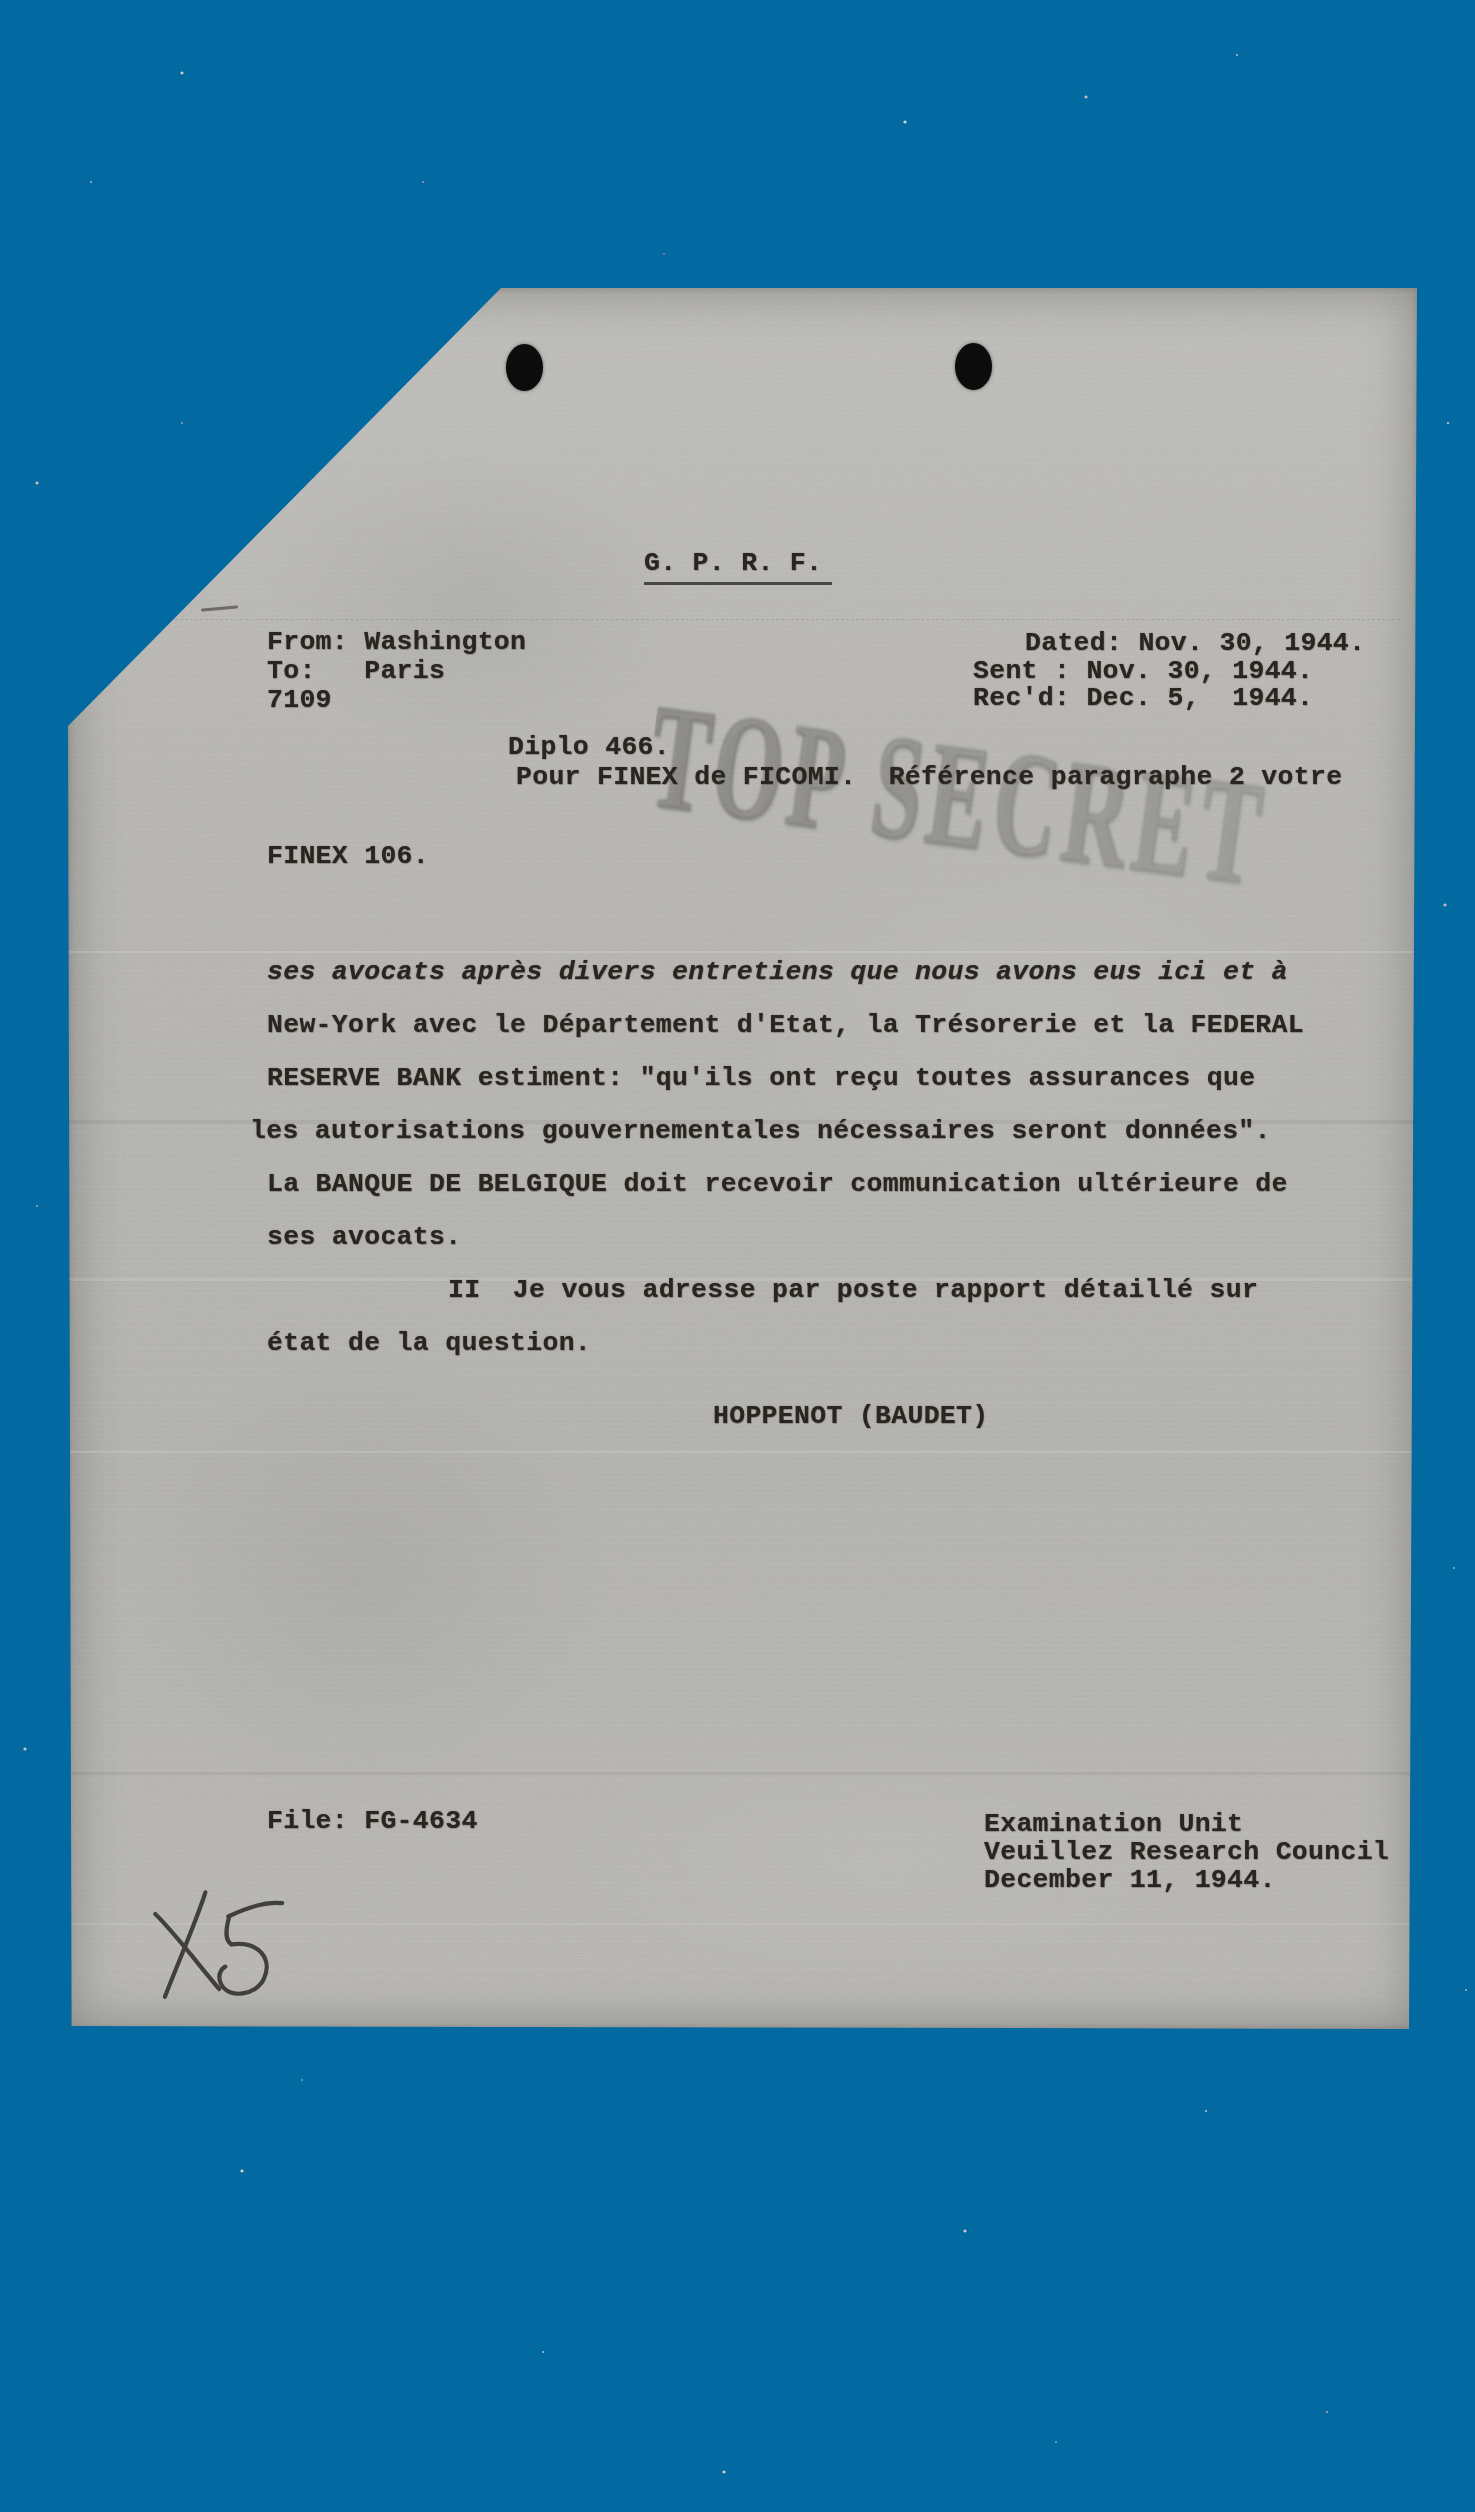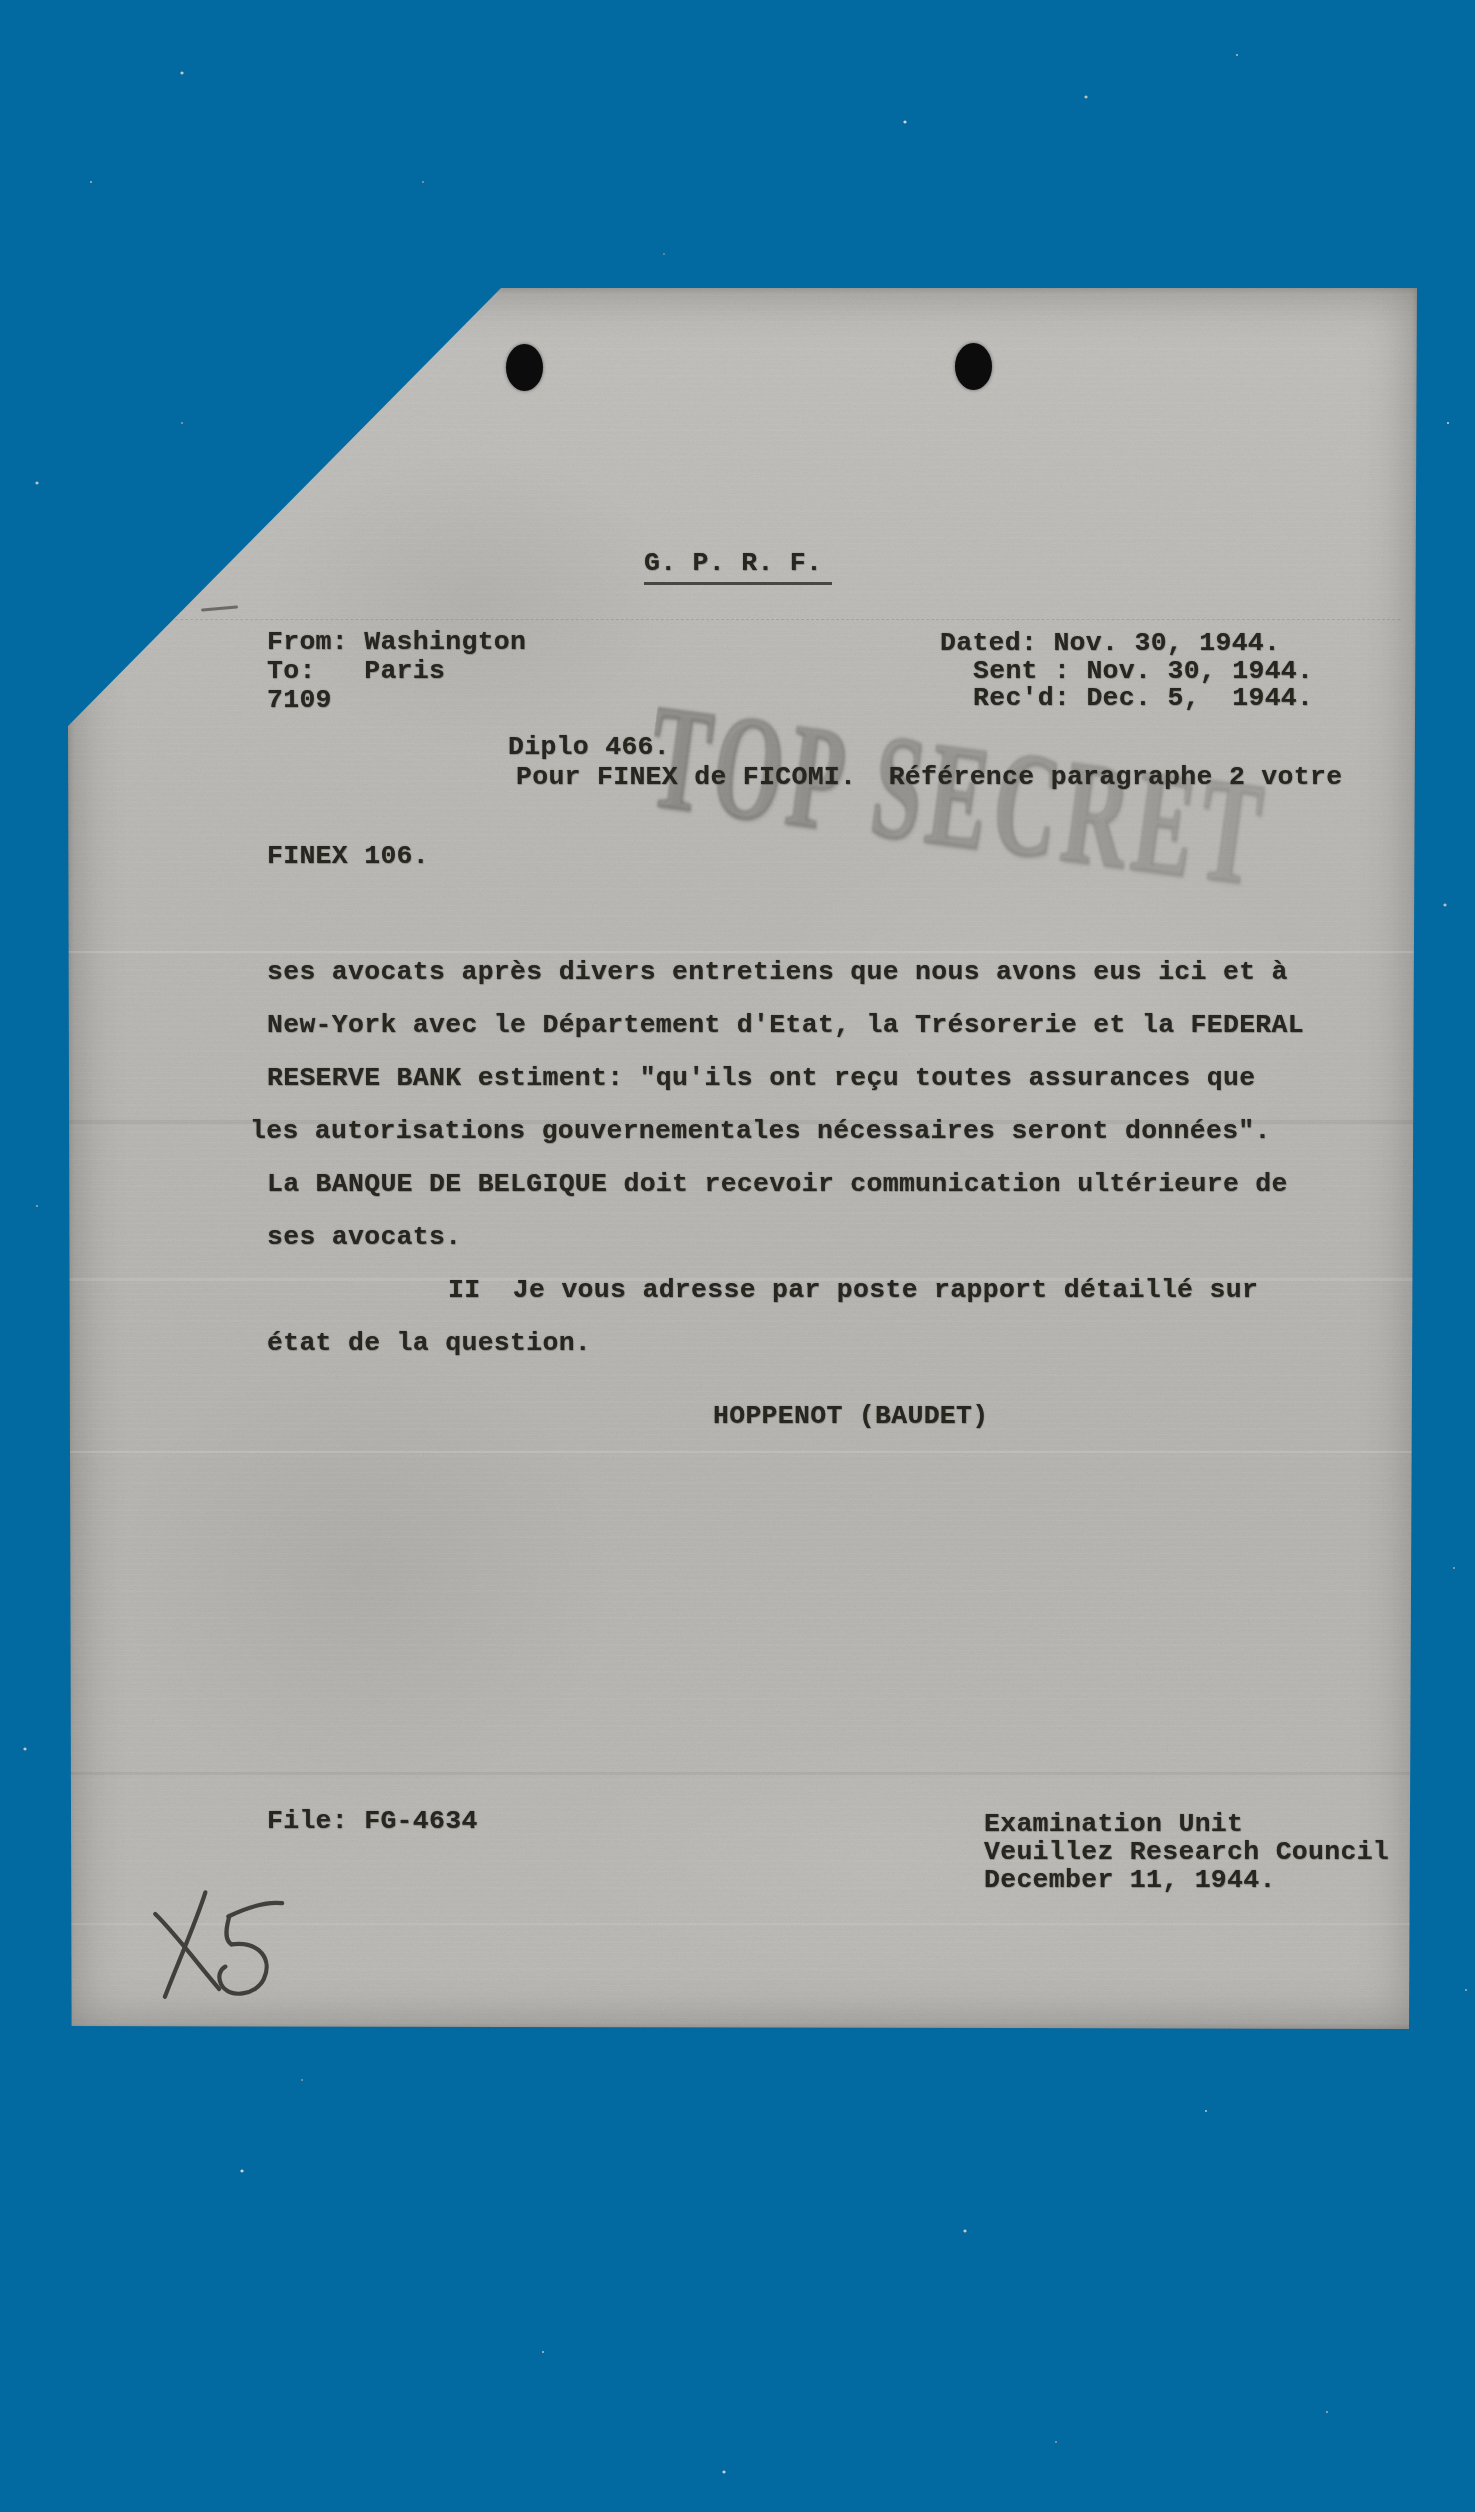--- a/index.html
+++ b/index.html
@@ -84,29 +84,29 @@
     <div class="streak" style="top:1163px;height:1.8px;"></div>
     <div class="streak d" style="top:1484px;height:3px;"></div>
     <div class="streak" style="top:1635px;height:2.4px;opacity:.7;"></div>
 
     <div class="tline" style="left:576px;top:260px;"><span class="gprf">G. P. R. F.</span></div>
 
     <div class="tline" style="left:199px;top:339px;">From: Washington</div>
     <div class="tline" style="left:199px;top:368px;">To:   Paris</div>
     <div class="tline" style="left:199px;top:397px;">7109</div>
 
-    <div class="tline" style="left:872px;top:340px;">Dated: Nov. 30, 1944.</div>
+    <div class="tline" style="left:957px;top:340px;">Dated: Nov. 30, 1944.</div>
     <div class="tline" style="left:905px;top:368px;">Sent : Nov. 30, 1944.</div>
     <div class="tline" style="left:905px;top:395px;">Rec'd: Dec. 5,  1944.</div>
 
     <div class="tline" style="left:440px;top:444px;">Diplo 466.</div>
 
     <div class="tline" style="left:440px;top:474px;margin-left:8px;">Pour FINEX de FICOMI.  Référence paragraphe 2 votre</div>
     <div class="tline" style="left:199px;top:553px;">FINEX 106.</div>
-    <div class="tline" style="left:199px;top:669px;">ses avocats après divers entretiens que nous avons eus ici et à</div>
+    <div class="tline" style="left:199px;top:669px;font-style:italic;">ses avocats après divers entretiens que nous avons eus ici et à</div>
     <div class="tline" style="left:199px;top:722px;">New-York avec le Département d'Etat, la Trésorerie et la FEDERAL</div>
     <div class="tline" style="left:199px;top:775px;">RESERVE BANK estiment: "qu'ils ont reçu toutes assurances que</div>
     <div class="tline" style="left:182px;top:828px;">les autorisations gouvernementales nécessaires seront données".</div>
     <div class="tline" style="left:199px;top:881px;">La BANQUE DE BELGIQUE doit recevoir communication ultérieure de</div>
     <div class="tline" style="left:199px;top:934px;">ses avocats.</div>
     <div class="tline" style="left:380px;top:987px;">II  Je vous adresse par poste rapport détaillé sur</div>
     <div class="tline" style="left:199px;top:1040px;">état de la question.</div>
 
     <div class="tline" style="left:645px;top:1113px;">HOPPENOT (BAUDET)</div>
 

